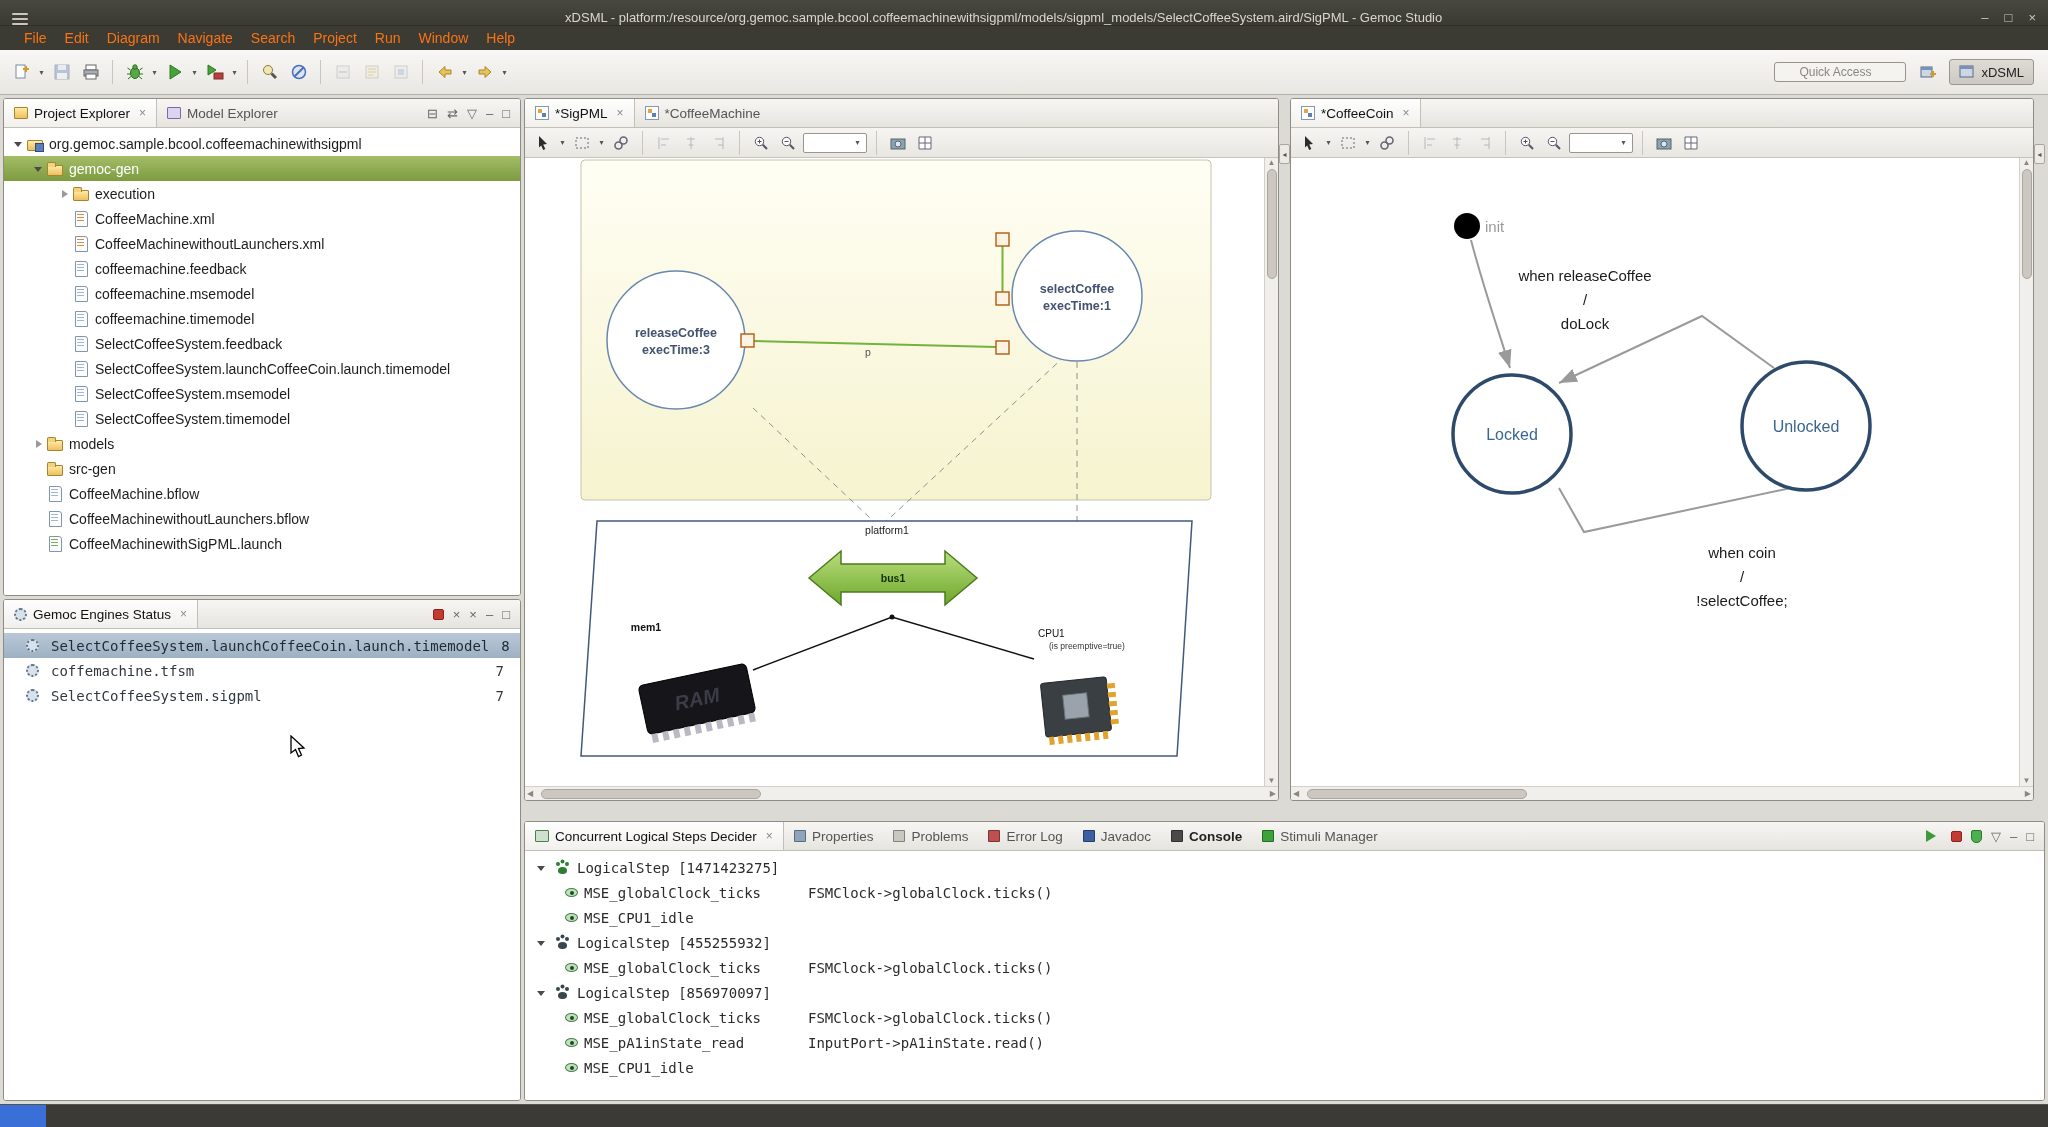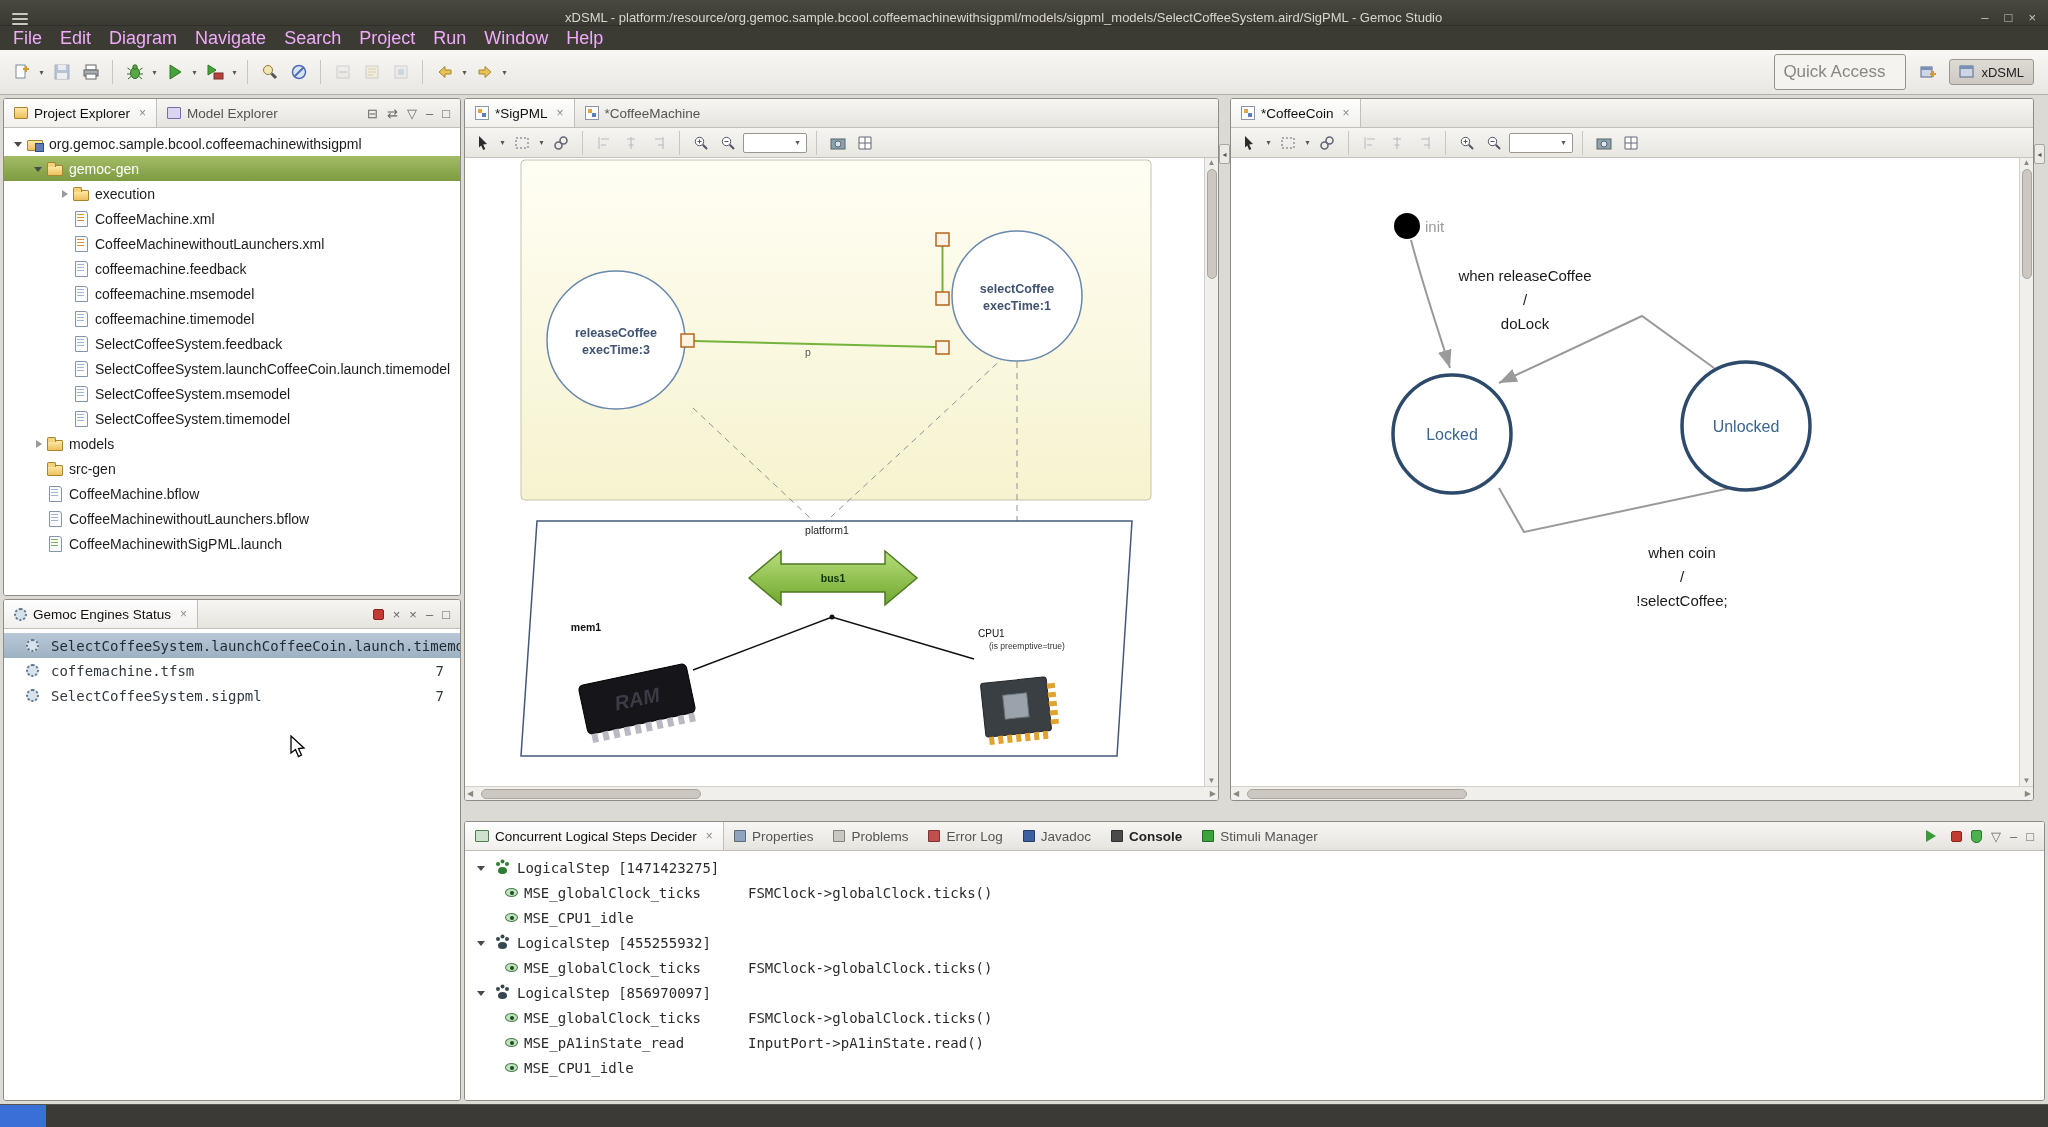--- a/index.html
+++ b/index.html
@@ -8,36 +8,36 @@
   #app{position:relative;width:2048px;height:1127px;background:#3b3a36}
 
   
   .titlebar{height:26px;display:flex;align-items:flex-end;padding:0 12px;background:linear-gradient(#494840,#3a3932);border-bottom:1px solid #2f2e29;color:#d9d6cd;font-size:13px}
   .hamburger{width:16px;height:12px;display:flex;flex-direction:column;justify-content:space-between;margin-right:10px}
   .hamburger i{display:block;height:2px;background:#c9c6bd;border-radius:1px}
   .title-center{flex:1;text-align:center;white-space:nowrap;overflow:hidden;text-overflow:ellipsis}
   .win-controls{display:flex;gap:16px;color:#c9c6bd;font-size:13px;margin-left:12px}
   .win-controls span{cursor:default}
 
-  .menubar{height:24px;display:flex;align-items:center;background:#3b3a33;color:#f0abfc;font-size:18px;padding-left:4px}
+  .menubar{height:24px;display:flex;align-items:center;background:#3b3a33;color:#f97316;font-size:14px;padding-left:15px}
   .menu-item{padding:3px 9px;border-radius:2px}
 
   
   .main-toolbar{height:45px;display:flex;align-items:center;background:linear-gradient(#f8f7f5,#e9e7e2);border-bottom:1px solid #b4b1aa;padding:0 8px;gap:2px}
   .tbtn{width:27px;height:27px;border:none;background:transparent;display:flex;align-items:center;justify-content:center;border-radius:3px}
   .tbtn.disabled{opacity:.38}
   .caret{font-size:8px;color:#555;width:9px;text-align:center}
   .tb-sep{width:1px;height:24px;background:#c9c6c0;margin:0 6px}
   .tb-right{margin-left:auto;display:flex;align-items:center;gap:8px;padding-right:6px}
-  .quick-access{width:132px;height:36px;border:1px solid #97938b;border-radius:3px;background:#f4f3f0;color:#8a8680;font-size:17px;display:flex;align-items:center;padding:0 8px}
+  .quick-access{width:132px;height:20px;border:1px solid #97938b;border-radius:3px;background:#f4f3f0;color:#8a8680;font-size:12px;display:flex;align-items:center;padding:0 24px}
   .persp-btn{display:flex;align-items:center;gap:6px;height:26px;padding:0 9px;background:linear-gradient(#dedbd5,#cdc9c2);border:1px solid #9a968e;border-radius:3px;font-size:13px;color:#222}
 
   
   .workbench{position:absolute;top:95px;left:0;right:0;bottom:23px;background:#dcdad5;display:flex;padding:3px;gap:3px}
-  .left-col{width:458px;display:flex;flex-direction:column;gap:3px}
+  .left-col{width:518px;display:flex;flex-direction:column;gap:3px}
   .right-col{flex:1;display:flex;flex-direction:column;gap:20px;min-width:0}
   .epanel{background:#fff;border:1px solid #8f8c86;border-radius:3px;display:flex;flex-direction:column;overflow:hidden}
 
   .part-hdr{height:29px;flex:none;background:linear-gradient(#f7f6f3,#e6e4df);border-bottom:1px solid #c2bfb8;display:flex;align-items:stretch}
   .ptab{display:flex;align-items:center;gap:6px;padding:0 10px;font-size:13.5px;color:#555;white-space:nowrap}
   .ptab.active{background:linear-gradient(#fefefe,#f1f0ed);border-right:1px solid #c2bfb8;color:#111}
   .ptab.bold .ptab-label{font-weight:bold;color:#222}
   .tab-close{color:#8a8a8a;font-size:12px;margin-left:3px}
   .hdr-actions{margin-left:auto;display:flex;align-items:center;gap:9px;padding:0 10px;color:#666;font-size:13px}
   .hdr-actions span{cursor:default}

